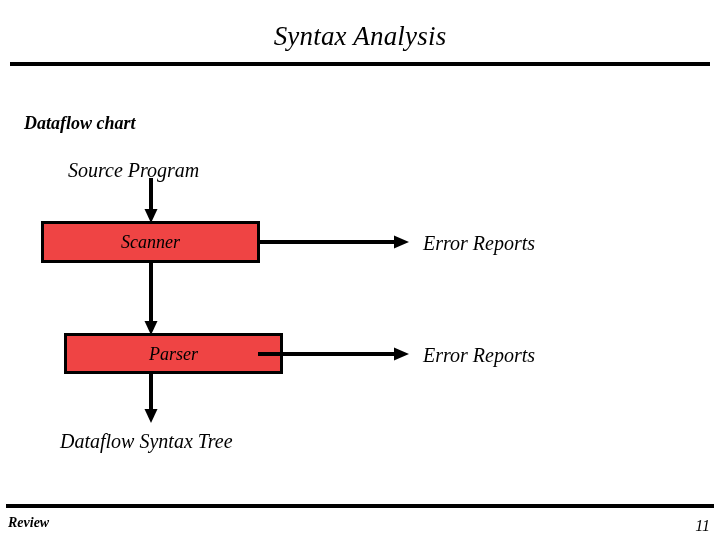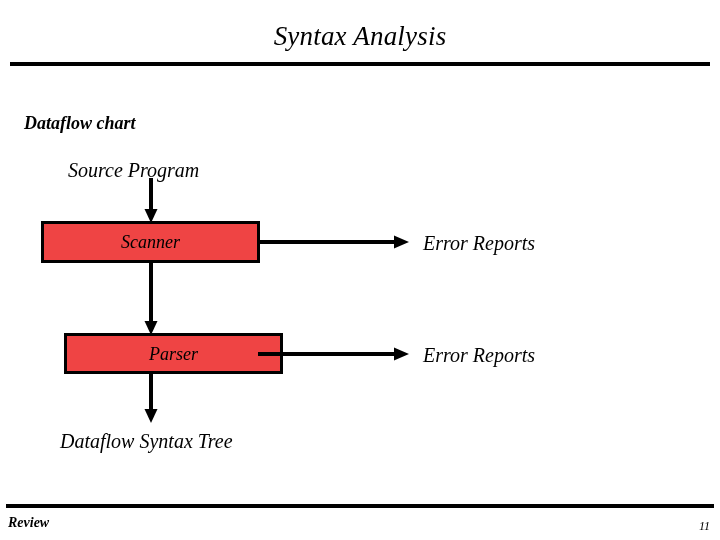--- a/index.html
+++ b/index.html
@@ -107,21 +107,21 @@
     left: 8px;
     top: 514px;
     font-size: 14px;
     line-height: 18px;
     font-weight: bold;
   }
   .footer-page {
     position: absolute;
     right: 10px;
     top: 518px;
-    font-size: 12px;
+    font-size: 16px;
     line-height: 16px;
   }
 </style>
 </head>
 <body>
 
 <div class="slide">
 
   <div class="slide-title">Syntax Analysis</div>
   <div class="header-rule"></div>

